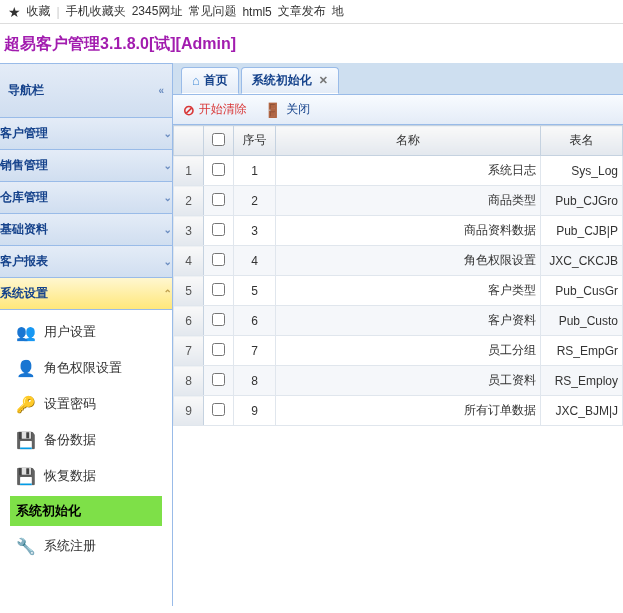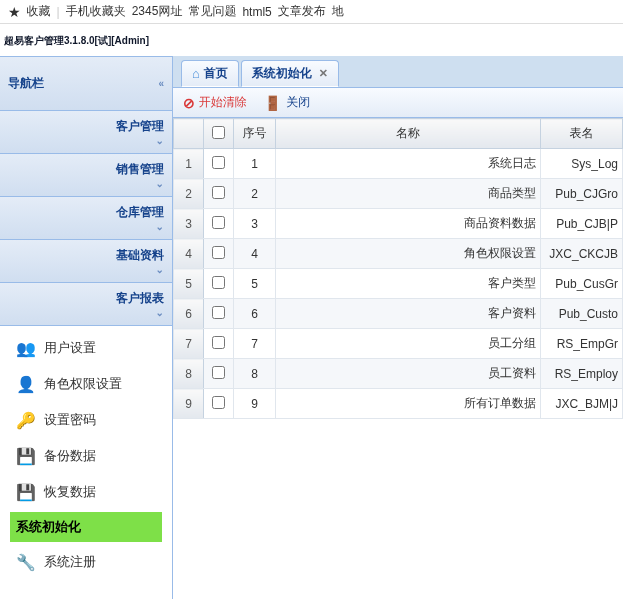--- a/index.html
+++ b/index.html
@@ -1,27 +1,27 @@
 <!DOCTYPE html>
 <html><head>
 <meta charset="utf-8">
 <style>
 * { box-sizing: border-box; margin: 0; padding: 0; }
 body { font-family: "Microsoft YaHei", Arial, sans-serif; font-size: 12px; color: #333; background: #fff; width: 623px; height: 613px; overflow: hidden; }
 .top-bar { height: 24px; border-bottom: 1px solid #ddd; padding: 2px 8px; display: flex; align-items: center; gap: 6px; font-size: 12px; overflow: hidden; }
 .top-bar span { color: #333; }
 .star { color: #ff9900; font-size: 14px; }
 .header { display: flex; justify-content: space-between; align-items: center; padding: 10px 4px 8px 4px; }
-.app-title { color: #0f172a; font-weight: bold; font-size: 10px; }
+.app-title { color: #a21caf; font-weight: bold; font-size: 16px; }
 .style-area { display: flex; align-items: center; gap: 6px; font-size: 12px; }
 .style-select { border: 1px solid #999; height: 20px; width: 18px; background: #fff; }
 .main { display: flex; height: calc(100% - 70px); }
 .sidebar { width: 173px; border-right: 1px solid #99bbe8; background: #fff; }
 .nav-header { background: linear-gradient(#e4ecf7, #d0def0); border: 1px solid #99bbe8; border-left: none; border-right: none; padding: 18px 8px; font-weight: bold; color: #15428b; display: flex; justify-content: space-between; align-items: center; }
-.nav-section { background: linear-gradient(#e4ecf7, #d0def0); border-bottom: 1px solid #99bbe8; padding: 7px 8px; color: #15428b; font-weight: bold; display: flex; justify-content: space-between; align-items: flex-end; cursor: pointer; flex-direction: column; }
+.nav-section { background: linear-gradient(#e4ecf7, #d0def0); border-bottom: 1px solid #99bbe8; padding: 7px 0; color: #15428b; font-weight: bold; display: flex; justify-content: space-between; align-items: center; cursor: pointer; }
 .nav-section.active { background: linear-gradient(#fff7d0, #ffe77a); }
 .chevron { color: #6a8cc0; font-size: 10px; }
 .chevron.up { color: #c0a050; }
 .submenu { padding: 4px 0; }
 .submenu-item { display: flex; align-items: center; gap: 8px; padding: 8px 6px 8px 16px; cursor: pointer; font-size: 13px; }
 .submenu-item.highlight { background: #7ee048; color: #000; font-weight: bold; margin: 2px 10px; padding: 6px 6px; }
 .icon-box { width: 20px; height: 20px; display: inline-flex; align-items: center; justify-content: center; font-size: 16px; }
 .content { flex: 1; display: flex; flex-direction: column; overflow: hidden; }
 .tabs { display: flex; background: #cedff0; border-bottom: 1px solid #99bbe8; padding: 4px 4px 0 8px; gap: 2px; }
 .tab { background: linear-gradient(#f8fbff, #e4ecf7); border: 1px solid #99bbe8; border-bottom: 1px solid #fff; border-radius: 4px 4px 0 0; padding: 4px 10px; display: flex; align-items: center; gap: 4px; font-weight: bold; color: #15428b; cursor: pointer; }
@@ -83,20 +83,24 @@
       <span class="chevron">⌄</span>
     </div>
     <div class="nav-section">
       <span>基础资料</span>
       <span class="chevron">⌄</span>
     </div>
     <div class="nav-section">
       <span>客户报表</span>
       <span class="chevron">⌄</span>
     </div>
+    <div class="nav-section active">
+      <span>系统设置</span>
+      <span class="chevron up">⌃</span>
+    </div>
     <div class="submenu">
       <div class="submenu-item">
         <span class="icon-box">👥</span>
         <span>用户设置</span>
       </div>
       <div class="submenu-item">
         <span class="icon-box">👤</span>
         <span>角色权限设置</span>
       </div>
       <div class="submenu-item">

